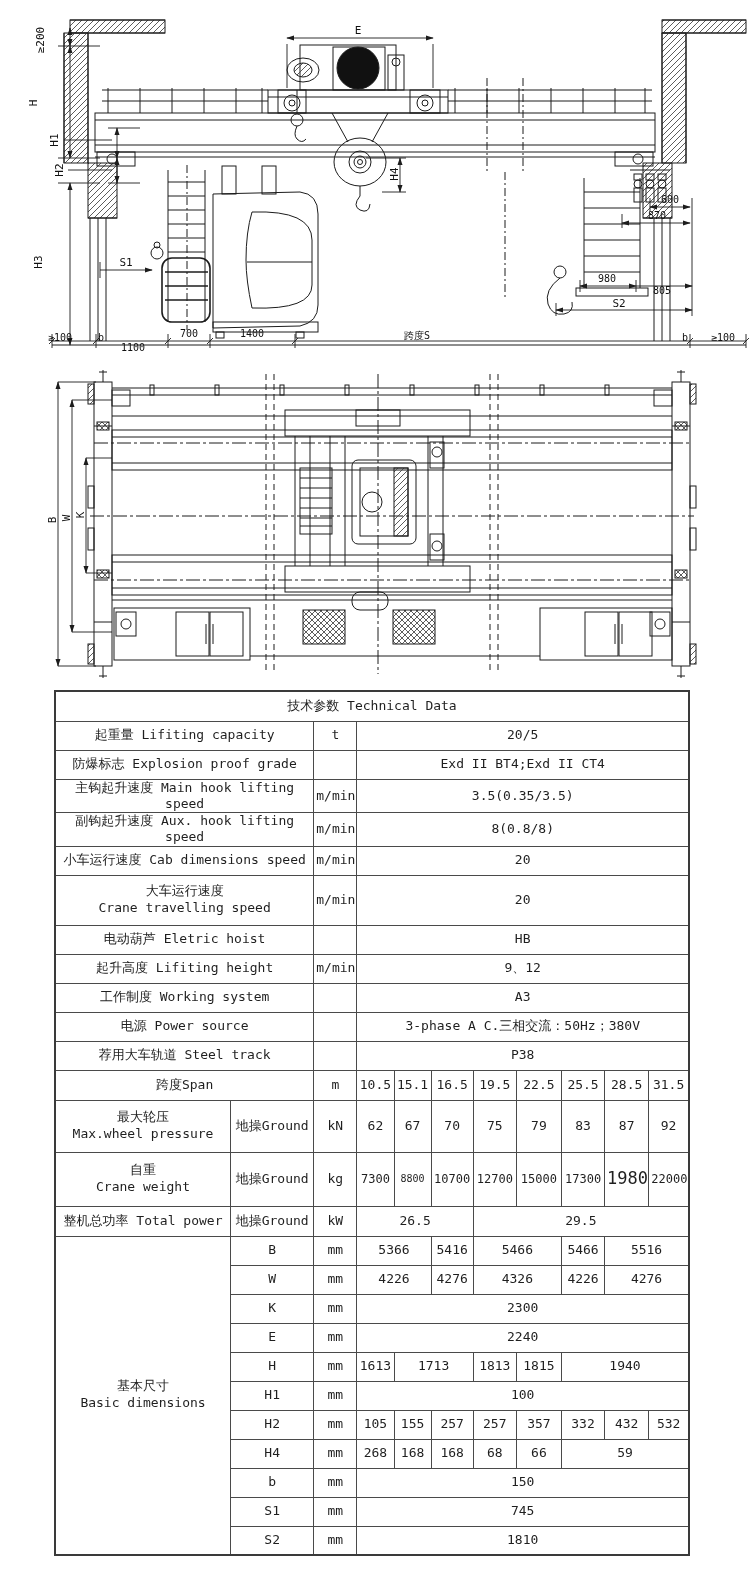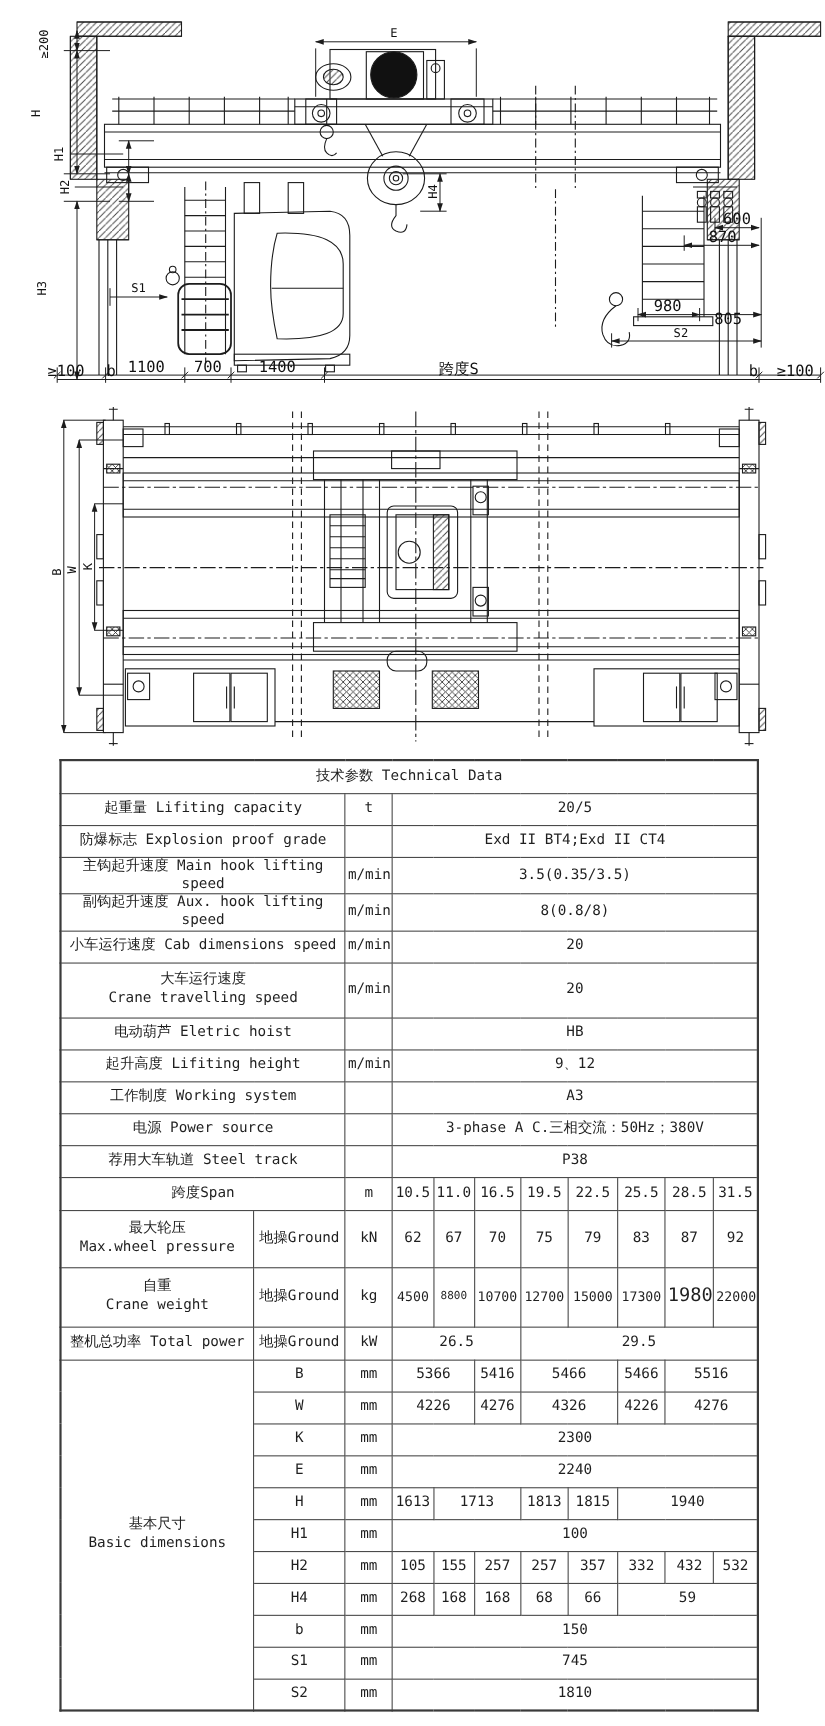--- a/index.html
+++ b/index.html
@@ -3,21 +3,21 @@
 <meta charset="utf-8">
 <style>
   html,body{margin:0;padding:0;background:#fff;}
   .page{position:relative;width:750px;height:1569px;background:#fff;overflow:hidden;
         font-family:"DejaVu Sans Mono","DejaVu Sans",monospace;color:#1f1f1f;}
   .drawing{position:absolute;left:0;width:750px;}
   .drawing svg{display:block;}
   .lbl{position:absolute;font-size:11px;line-height:1;white-space:nowrap;color:#111;
        transform:translate(-50%,-50%);background:transparent;padding:0 1px;}
   .lbl.rot{transform:translate(-50%,-50%) rotate(-90deg);}
-  .lbl.sm{font-size:14px;}
+  .lbl.sm{font-size:10px;}
   
   .datatable{position:absolute;top:690px;left:54px;}
   table.tech{border-collapse:collapse;table-layout:fixed;width:636px;background:#fff;border-radius:15px;}
   table.tech td{border:1px solid #4a4a4a;text-align:center;vertical-align:middle;
                 font-size:13px;padding:0 2px;overflow:hidden;line-height:1.25;}
   table.tech{border:2px solid #3a3a3a;}
   tr.h30{height:30px;} tr.h29{height:29px;} tr.h50{height:50px;} tr.h52{height:52px;} tr.h54{height:54px;}
   td.title-cell{text-align:left;padding-left:8px;font-size:13.5px;}
   td.unit-cell{font-size:12px;}
   .two-line div{line-height:1.3;}
@@ -247,21 +247,21 @@
     <span class="lbl rot" style="left:59px;top:170px;">H2</span>
     <span class="lbl rot" style="left:38px;top:262px;">H3</span>
     <span class="lbl" style="left:358px;top:30px;">E</span>
     <span class="lbl rot" style="left:394px;top:174px;">H4</span>
     <span class="lbl" style="left:126px;top:262px;">S1</span>
     <span class="lbl sm" style="left:670px;top:200px;">600</span>
     <span class="lbl sm" style="left:657px;top:216px;">870</span>
     <span class="lbl sm" style="left:607px;top:279px;">980</span>
     <span class="lbl sm" style="left:662px;top:279px;margin-top:12px;">805</span>
     <span class="lbl" style="left:619px;top:303px;">S2</span>
-    <span class="lbl sm" style="left:133px;top:334px;">1100</span>
+    <span class="lbl sm" style="left:133px;top:348px;">1100</span>
     <span class="lbl sm" style="left:189px;top:334px;">700</span>
     <span class="lbl sm" style="left:252px;top:334px;">1400</span>
     <span class="lbl sm" style="left:417px;top:336px;text-align:center;">跨度S</span>
     <span class="lbl sm" style="left:60px;top:338px;">≥100</span>
     <span class="lbl sm" style="left:101px;top:338px;">b</span>
     <span class="lbl sm" style="left:685px;top:338px;">b</span>
     <span class="lbl sm" style="left:723px;top:338px;">≥100</span>
   </section>
 
   <section class="drawing" style="top:368px;height:312px;">
@@ -478,21 +478,21 @@
         <tr class="h29">
           <td colspan="2">荐用大车轨道 Steel track</td>
           <td class="unit-cell"></td>
           <td colspan="8">P38</td>
         </tr>
 
         <tr class="h30">
           <td colspan="2">跨度Span</td>
           <td class="unit-cell">m</td>
           <td>10.5</td>
-          <td>11.0</td>
+          <td>15.1</td>
           <td>16.5</td>
           <td>19.5</td>
           <td>22.5</td>
           <td>25.5</td>
           <td>28.5</td>
           <td>31.5</td>
         </tr>
 
         <tr class="h52">
           <td class="two-line">
@@ -511,21 +511,21 @@
           <td>92</td>
         </tr>
 
         <tr class="h54">
           <td class="two-line">
             <div>自重</div>
             <div>Crane weight</div>
           </td>
           <td>地操Ground</td>
           <td class="unit-cell">kg</td>
-          <td style="font-size:12px">4500</td>
+          <td style="font-size:12px">7300</td>
           <td style="font-size:10px">8800</td>
           <td style="font-size:12px">10700</td>
           <td style="font-size:12px">12700</td>
           <td style="font-size:12px">15000</td>
           <td style="font-size:12px">17300</td>
           <td style="font-size:17px">19800</td>
           <td style="font-size:12px">22000</td>
         </tr>
 
         <tr class="h30">

